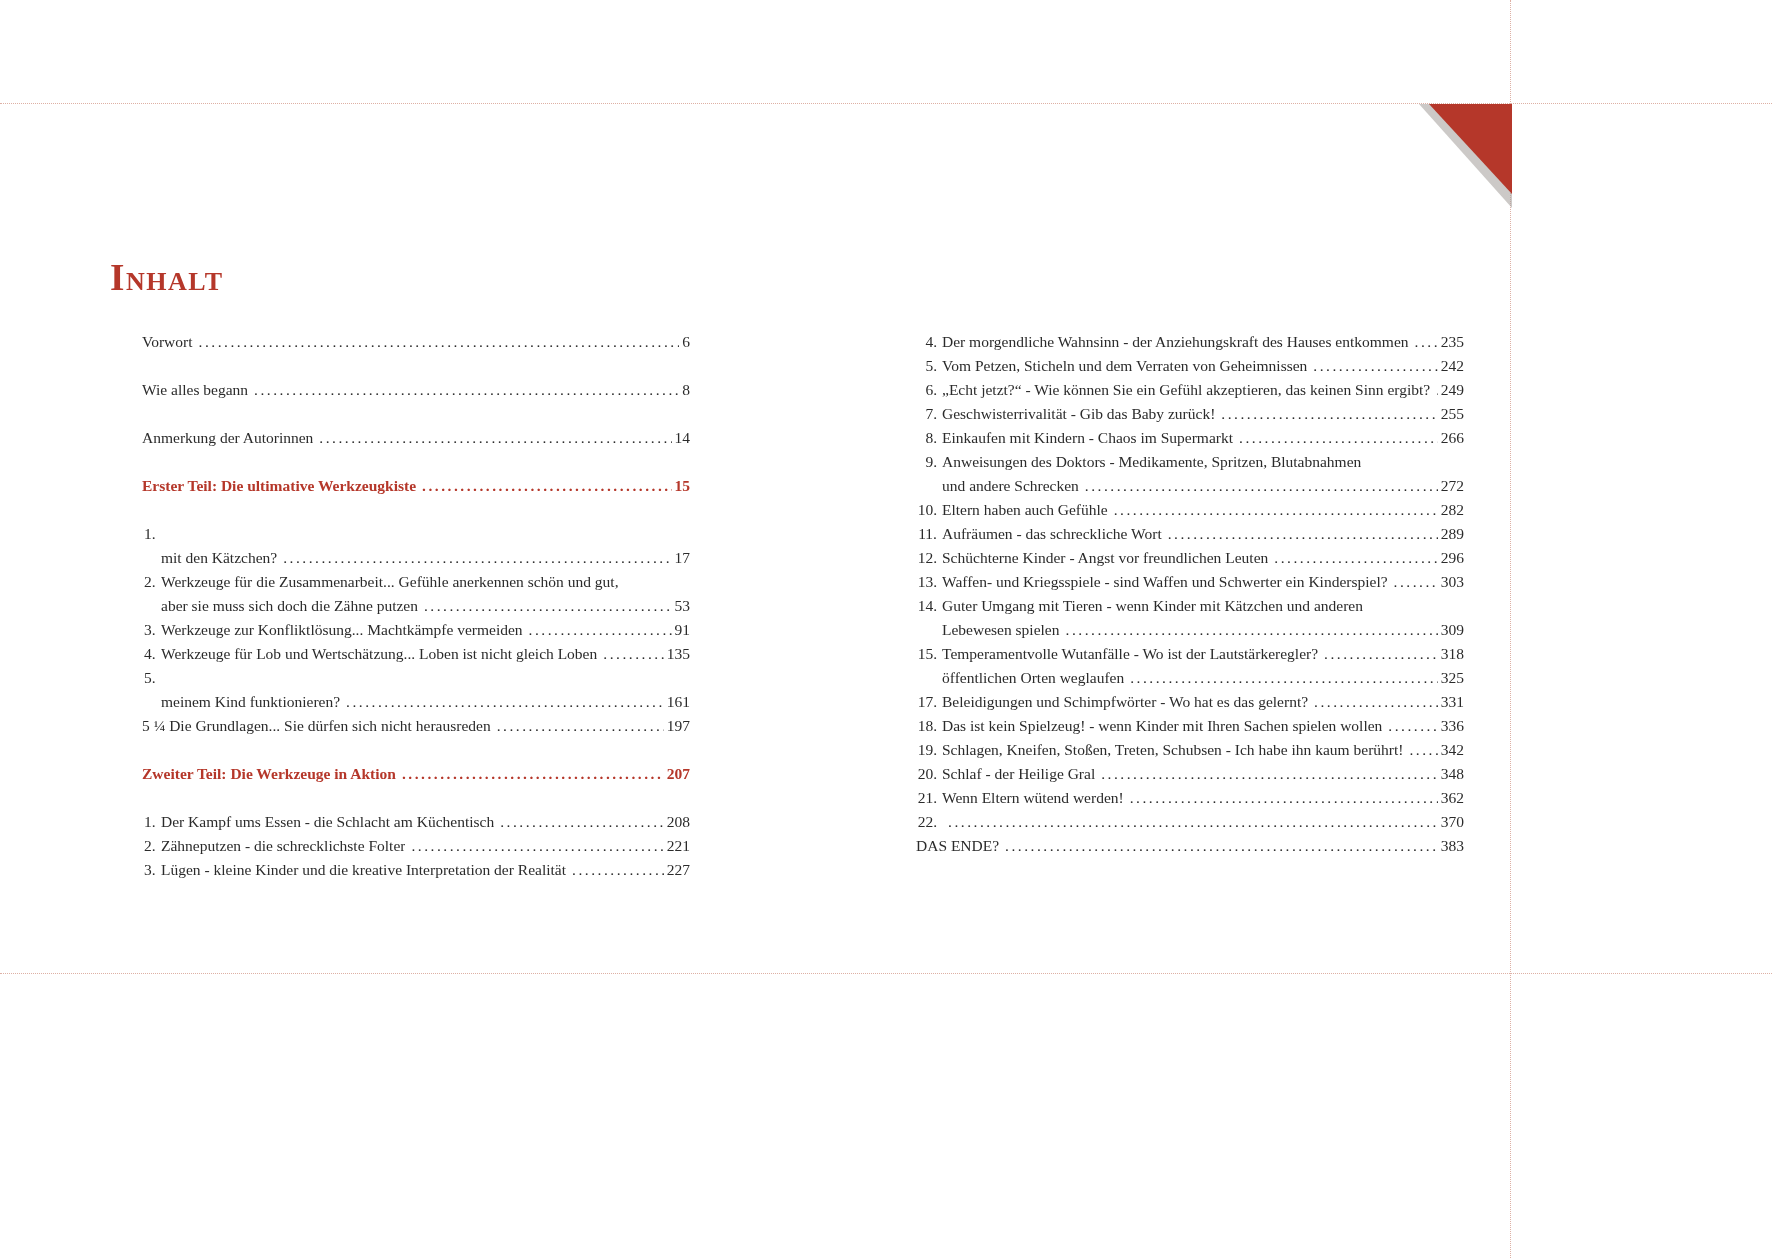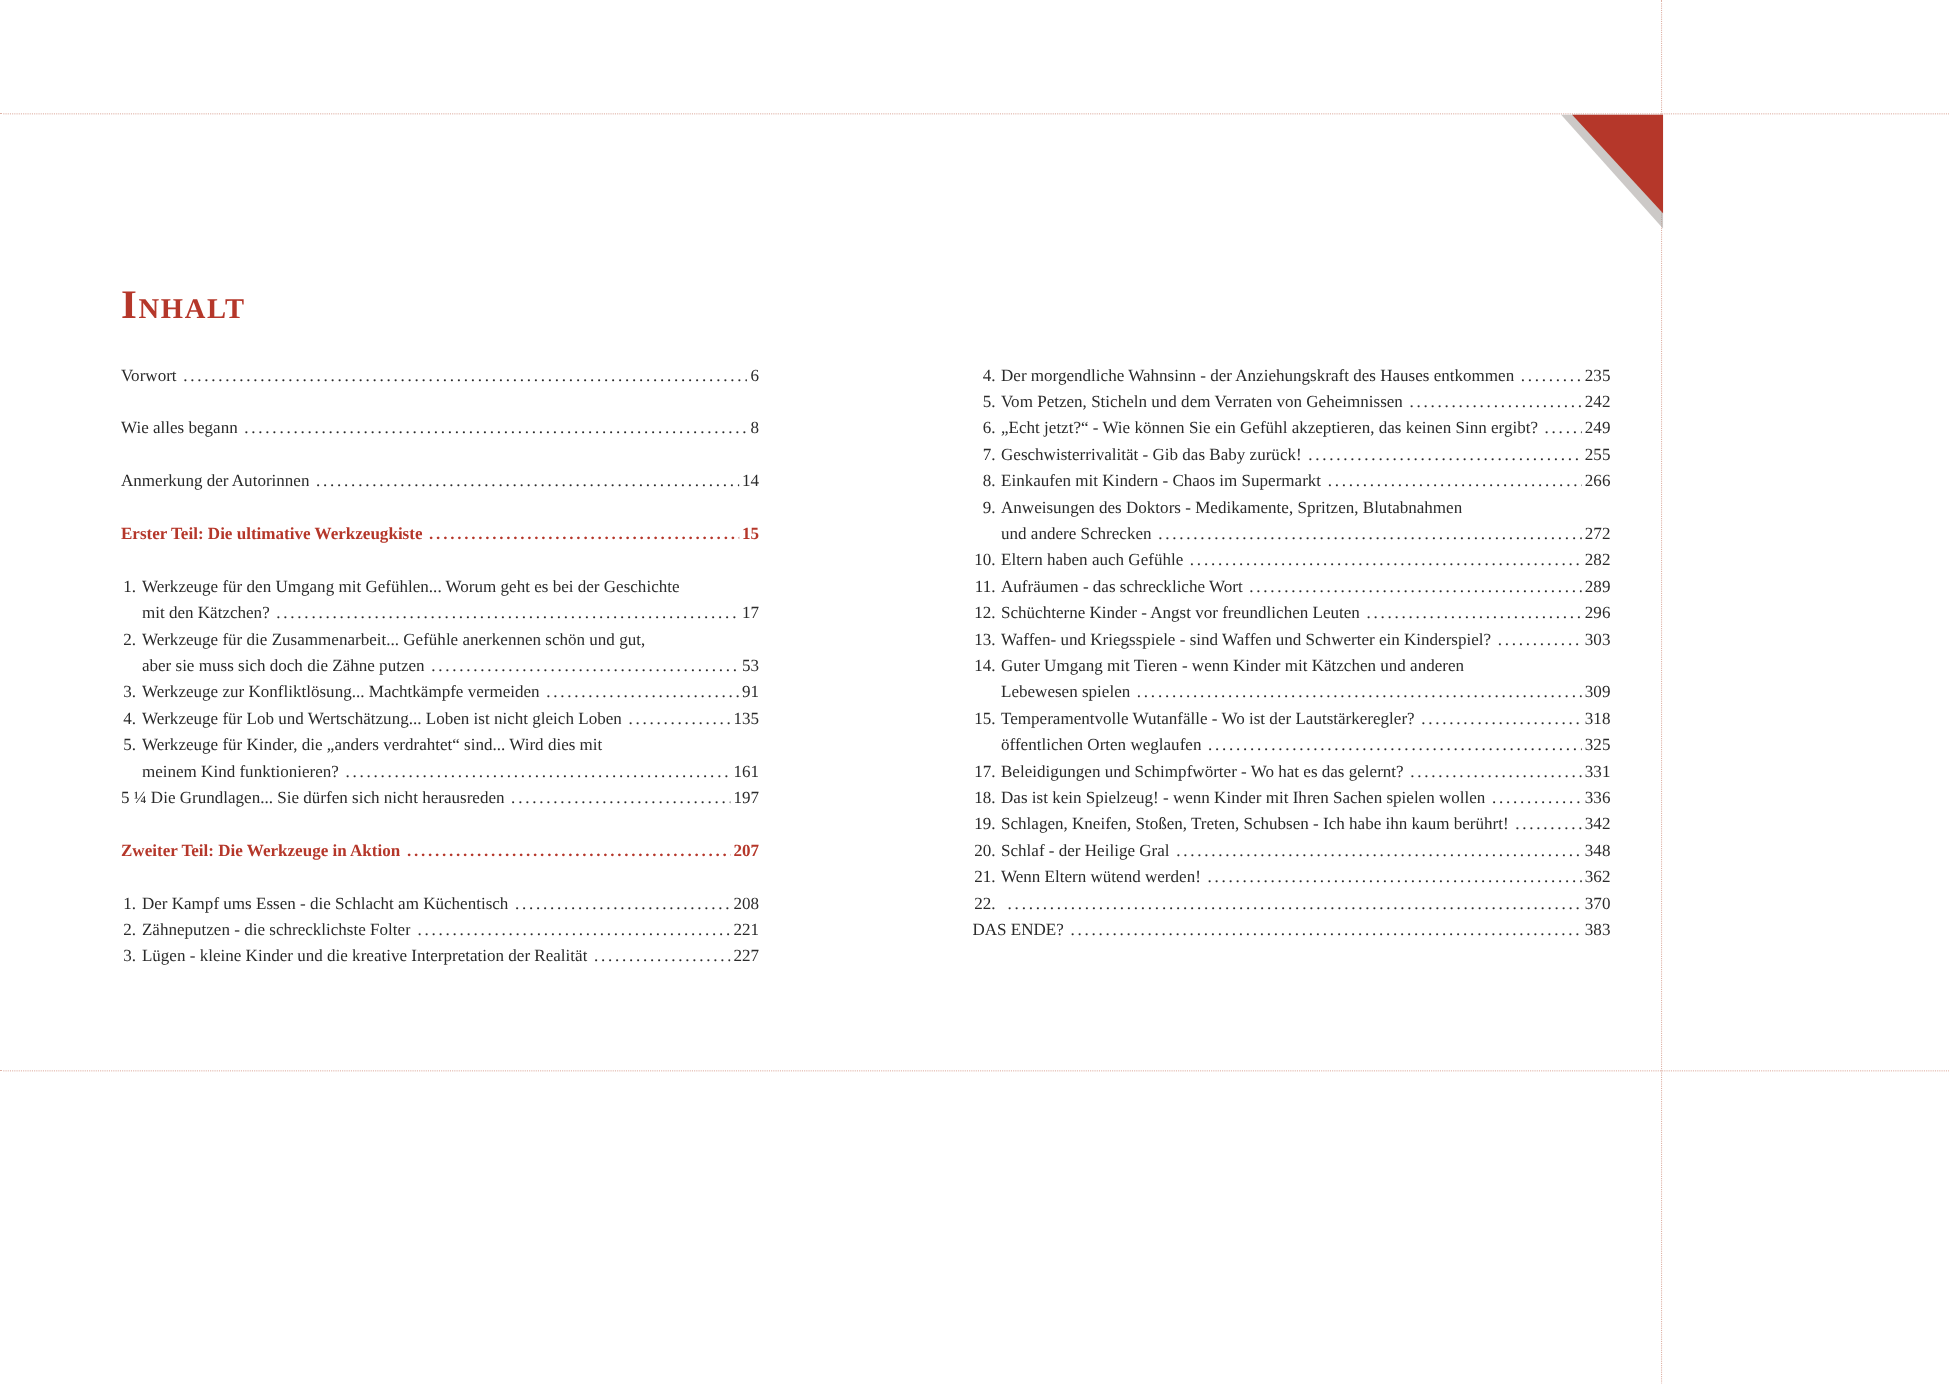--- a/index.html
+++ b/index.html
@@ -62,20 +62,21 @@
   .col-right { left: 884px; }
   .toc-entry { color: var(--ink); }
   .toc-entry.heading { color: var(--accent); font-weight: bold; }
   .toc-entry.gap { margin-top: 24px; }
   .toc-line {
     display: flex;
     align-items: baseline;
     height: 24px;
     line-height: 24px;
     white-space: nowrap;
+    margin-left: 32px;
   }
   .num { flex: 0 0 19px; }
   .col-left  .num { flex: 0 0 19px; padding-left: 2px; }
   .col-right .num { flex: 0 0 26px; text-align: right; padding-right: 5px; }
   .txt { flex: 0 1 auto; min-width: 0; overflow: hidden; }
   .lead {
     flex: 1 1 0;
     min-width: 0;
     overflow: hidden;
     letter-spacing: 2.5px;
@@ -127,21 +128,20 @@
       <div class="toc-entry heading gap">
         <div class="toc-line">
           <span class="txt">Erster Teil: Die ultimative Werkzeugkiste</span>
           <span class="lead">....................................................................................................................................................................................</span>
           <span class="pg">15</span>
         </div>
       </div>
       <div class="toc-entry gap">
         <div class="toc-line">
           <span class="num">1.</span>
-          <span class="txt">Werkzeuge für den Umgang mit Gefühlen... Worum geht es bei der Geschichte</span>
         </div>
         <div class="toc-line">
           <span class="num"></span>
           <span class="txt">mit den Kätzchen?</span>
           <span class="lead">....................................................................................................................................................................................</span>
           <span class="pg">17</span>
         </div>
       </div>
       <div class="toc-entry">
         <div class="toc-line">
@@ -167,21 +167,20 @@
         <div class="toc-line">
           <span class="num">4.</span>
           <span class="txt">Werkzeuge für Lob und Wertschätzung... Loben ist nicht gleich Loben</span>
           <span class="lead">....................................................................................................................................................................................</span>
           <span class="pg">135</span>
         </div>
       </div>
       <div class="toc-entry">
         <div class="toc-line">
           <span class="num">5.</span>
-          <span class="txt">Werkzeuge für Kinder, die „anders verdrahtet“ sind... Wird dies mit</span>
         </div>
         <div class="toc-line">
           <span class="num"></span>
           <span class="txt">meinem Kind funktionieren?</span>
           <span class="lead">....................................................................................................................................................................................</span>
           <span class="pg">161</span>
         </div>
       </div>
       <div class="toc-entry">
         <div class="toc-line">

